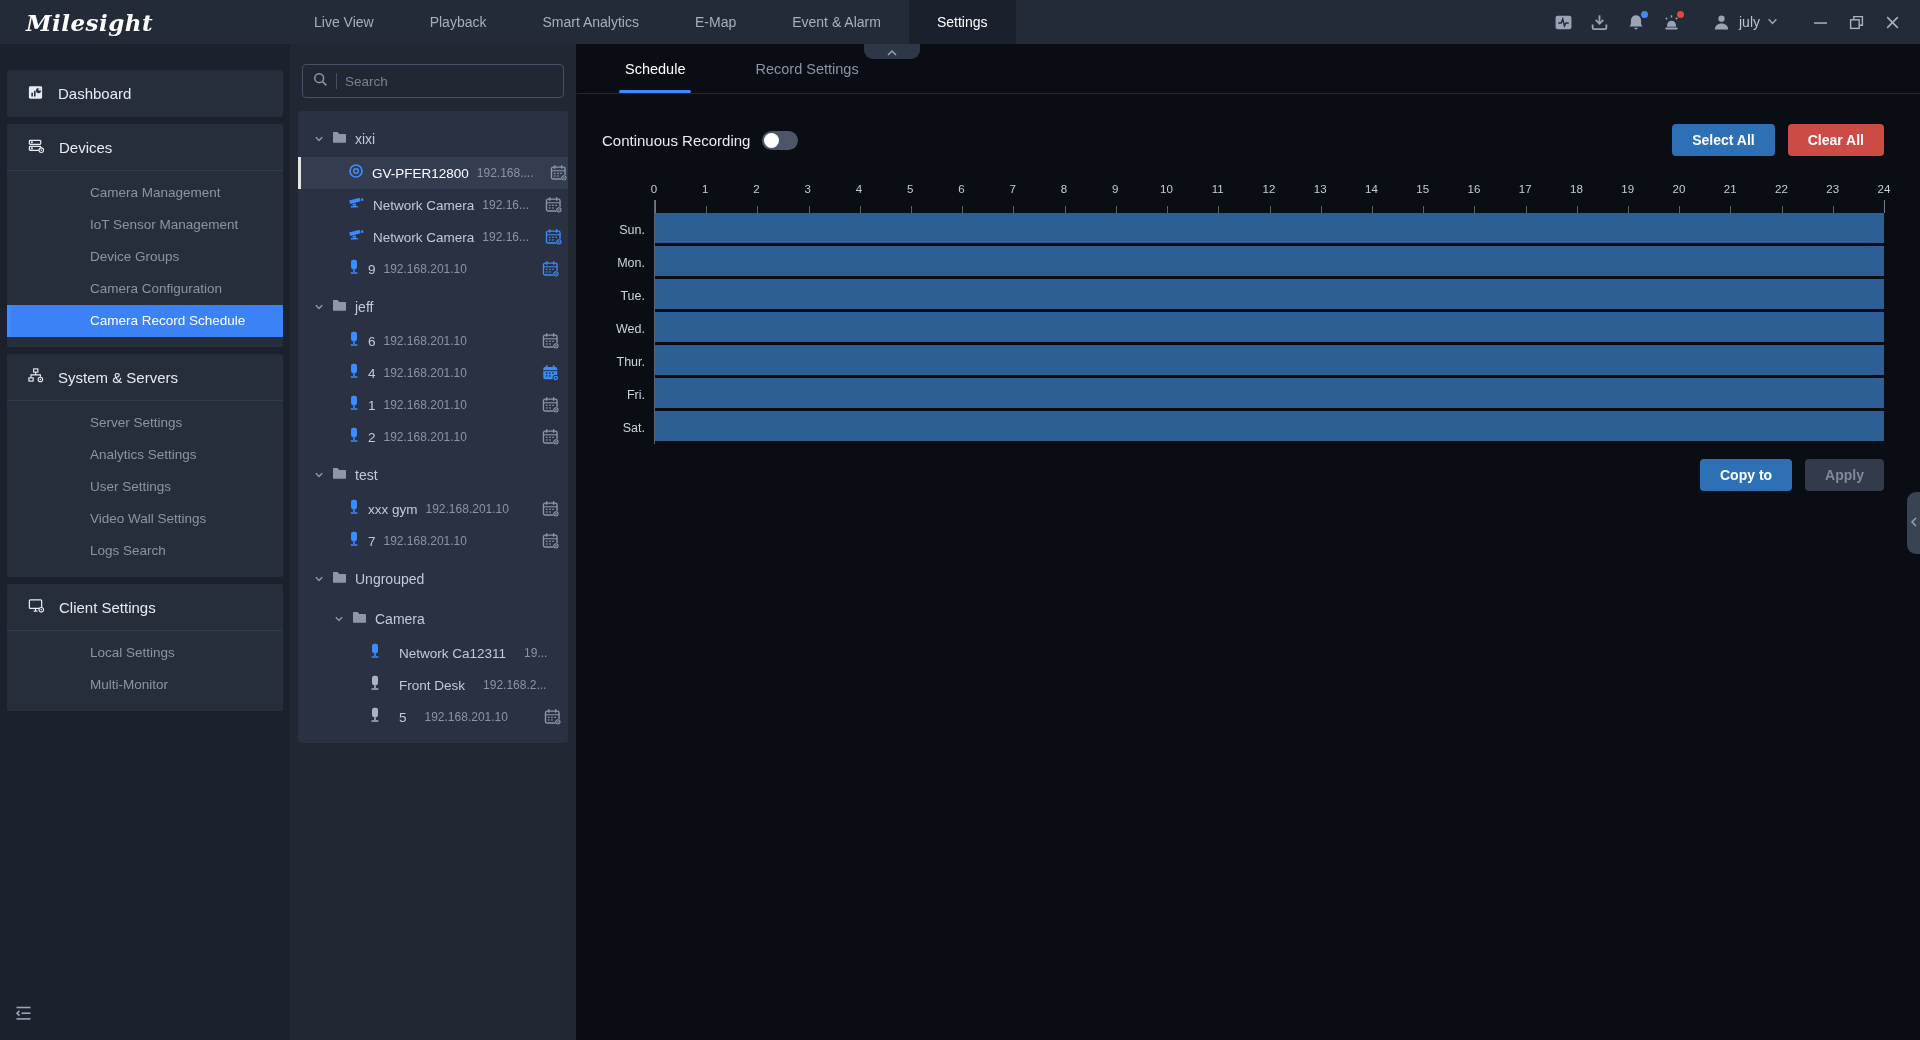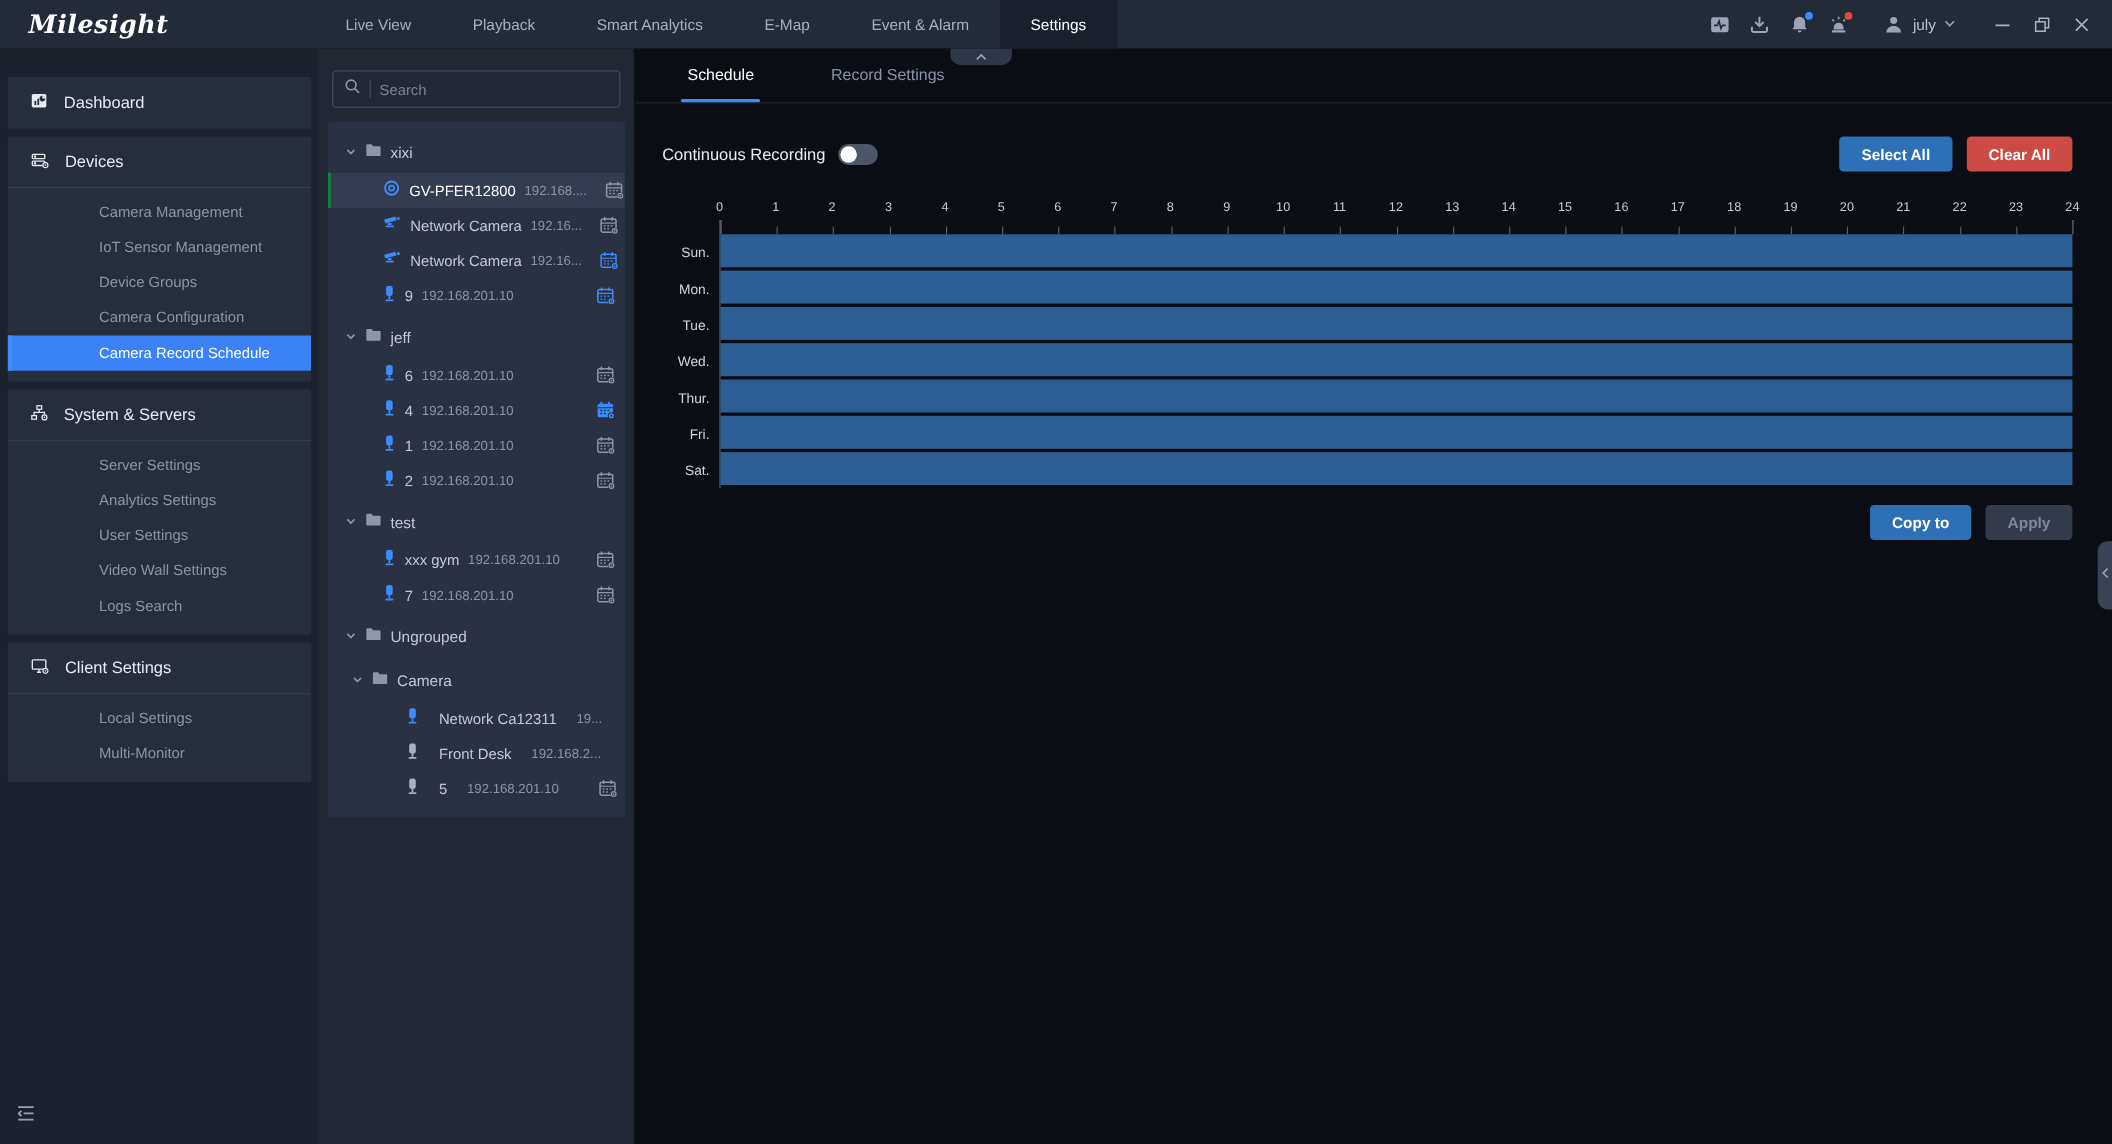--- a/index.html
+++ b/index.html
@@ -36,24 +36,24 @@
   .tree-panel { width:287px; background:#212834; flex-shrink:0; display:flex; flex-direction:column; border-right:1px solid #0c0f15; }
   .searchbox { margin:20px 12px 0 12px; height:34px; border:1px solid #454f63; border-radius:4px; display:flex; align-items:center; padding:0 10px; gap:8px; }
   .search-divider { width:1px; height:16px; background:#454f63; }
   .searchbox input { flex:1; background:transparent; border:none; outline:none; color:#86efac; font-size:13.5px; font-family:"Liberation Sans", sans-serif; }
   .searchbox input::placeholder { color:#76descr; color:#78828f; }
   .tree-card { margin:13px 8px 0 8px; background:#293142; border-radius:3px; padding:6px 0 10px 0; overflow:hidden; }
   .tree-row { display:flex; align-items:center; gap:8px; cursor:pointer; border-left:3px solid transparent; padding-right:8px; }
   .tree-row.folder { height:36px; margin-top:4px; }
   .tree-row.device { height:32px; }
   .tree-row.depth0 { padding-left:13px; }
-  .tree-row.folder.depth1 { padding-left:19px; }
+  .tree-row.folder.depth1 { padding-left:33px; }
   .tree-row.device.depth1 { padding-left:47px; }
   .tree-row.device.depth2 { padding-left:68px;gap:18px; }
-  .tree-row.selected { background:#343d50; border-left:3px solid #15803d; }
+  .tree-row.selected { background:#343d50; border-left:3px solid #e5e5e5; }
   .tree-row.selected .dev-name { color:#ffffff; }
   .dev-name { font-size:13.5px; color:#c3cad7; white-space:nowrap; }
   .folder-name { font-size:14px; color:#c3cad7; }
   .dev-ip { font-size:12px; color:#8b94a6; white-space:nowrap; }
   .tree-spacer { flex:1; }
   .sched { display:flex; align-items:center; }
 
   
   .main { flex:1; position:relative; background:#0a0d13; min-width:0; }
   .top-handle { position:absolute; top:0; left:287px; width:56px; height:15px; background:#2e3747; border-radius:0 0 9px 9px; display:flex; align-items:center; justify-content:center; cursor:pointer; }

